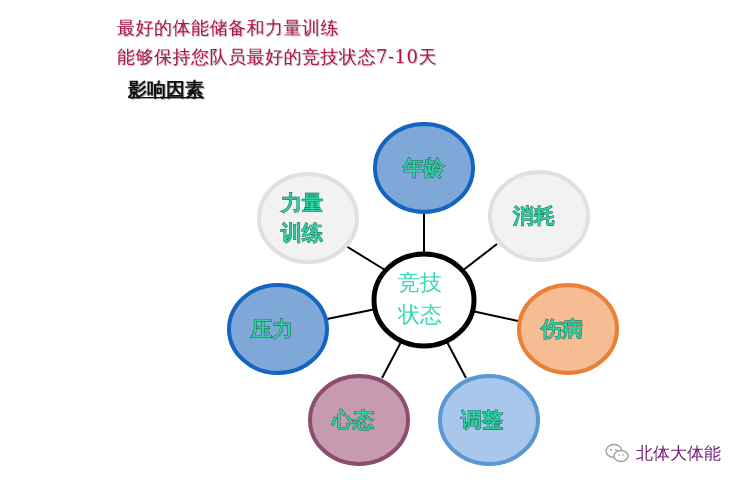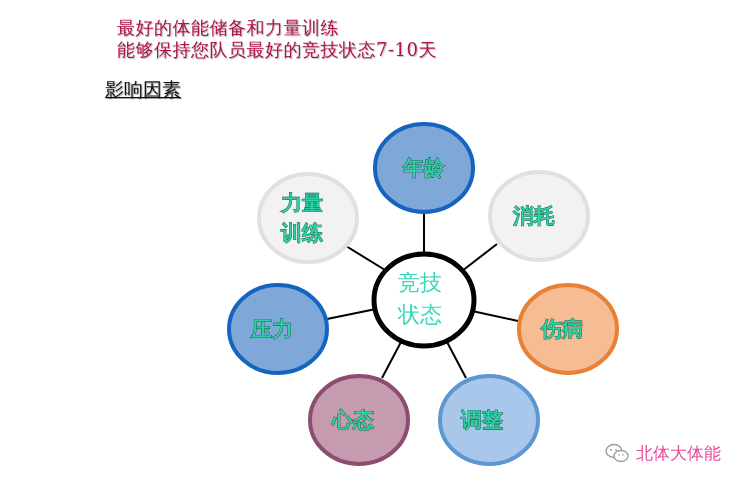--- a/index.html
+++ b/index.html
@@ -1,30 +1,30 @@
 <!DOCTYPE html>
 <html><head>
 <meta charset="utf-8">
 <style>
   html, body { margin:0; padding:0; background:#ffffff; }
   body { width:753px; height:485px; position:relative; overflow:hidden;
          font-family:"DejaVu Serif", "Liberation Serif", serif; }
   .title-line { position:absolute; left:117px; color:#b0124a; font-size:18px; line-height:28px;
                 white-space:nowrap; text-shadow:1px 1px 1px rgba(0,0,0,0.25); letter-spacing:0.5px; }
   #t1 { top:14px; }
-  #t2 { top:36px; }
-  .subtitle { position:absolute; left:105px; top:78px; font-size:19px; line-height:22px; color:#111;
-              font-weight:normal; text-decoration:underline; text-shadow:1px 1px 1px rgba(0,0,0,0.35);
+  #t2 { top:43px; }
+  .subtitle { position:absolute; left:128px; top:78px; font-size:19px; line-height:22px; color:#111;
+              font-weight:bold; text-decoration:underline; text-shadow:1px 1px 1px rgba(0,0,0,0.35);
               font-family:"DejaVu Sans", "Liberation Sans", sans-serif; }
   svg.diagram { position:absolute; left:0; top:0; }
   .node-label { font-family:"DejaVu Serif", "Liberation Serif", serif; font-weight:bold; font-size:21px;
                 fill:#2fd0a4; stroke:#0b3a2a; stroke-width:0.6px; paint-order:stroke; }
   .center-label { font-family:"DejaVu Serif", "Liberation Serif", serif; font-size:22px; fill:#3ad8b8; }
   .watermark { position:absolute; left:604px; top:440px; height:26px; display:flex; align-items:center;
-               gap:6px; color:#ec4899; font-size:17px; font-family:"DejaVu Sans", "Liberation Sans", sans-serif; }
+               gap:6px; color:#701a75; font-size:17px; font-family:"DejaVu Sans", "Liberation Sans", sans-serif; }
   .wm-icon { width:26px; height:22px; }
 </style>
 </head>
 <body>
 
 <div id="t1" class="title-line">最好的体能储备和力量训练</div>
 <div id="t2" class="title-line">能够保持您队员最好的竞技状态7-10天</div>
 <div class="subtitle">影响因素</div>
 
 <svg class="diagram" width="753" height="485">

